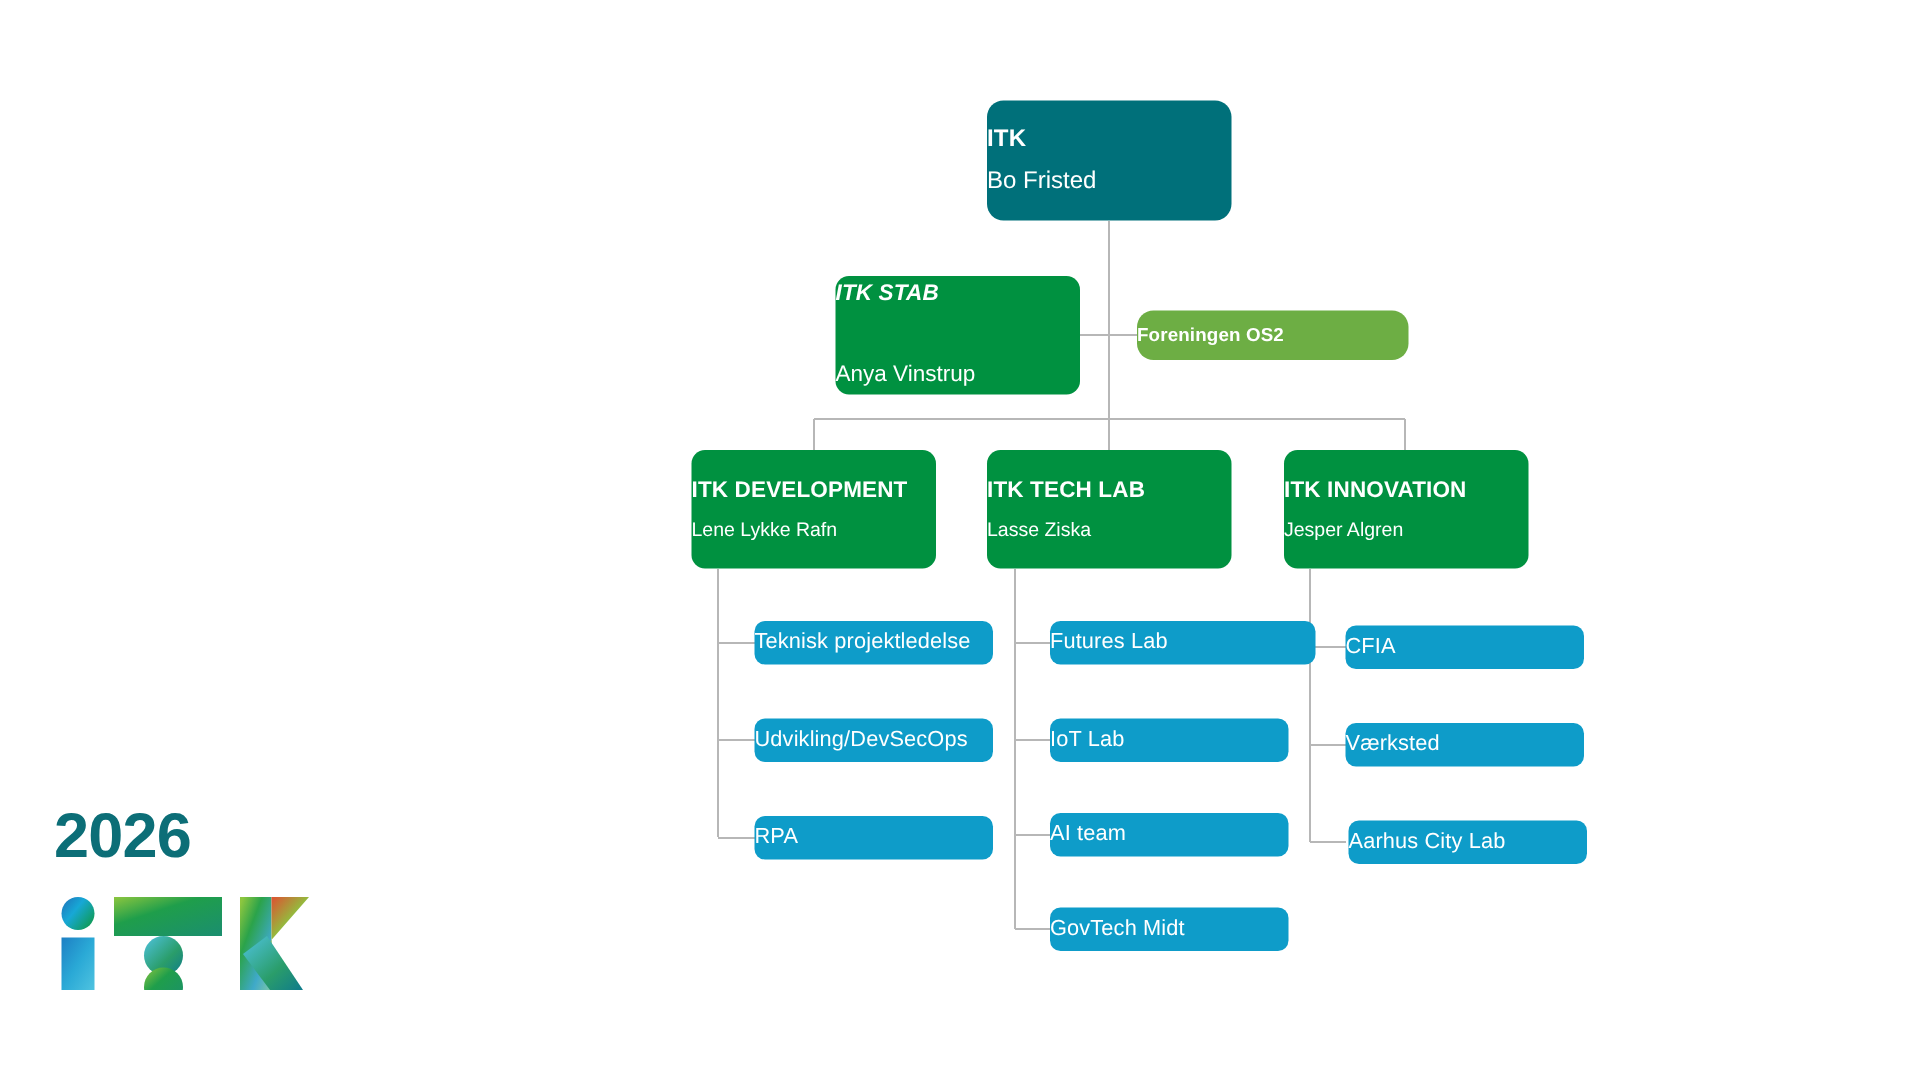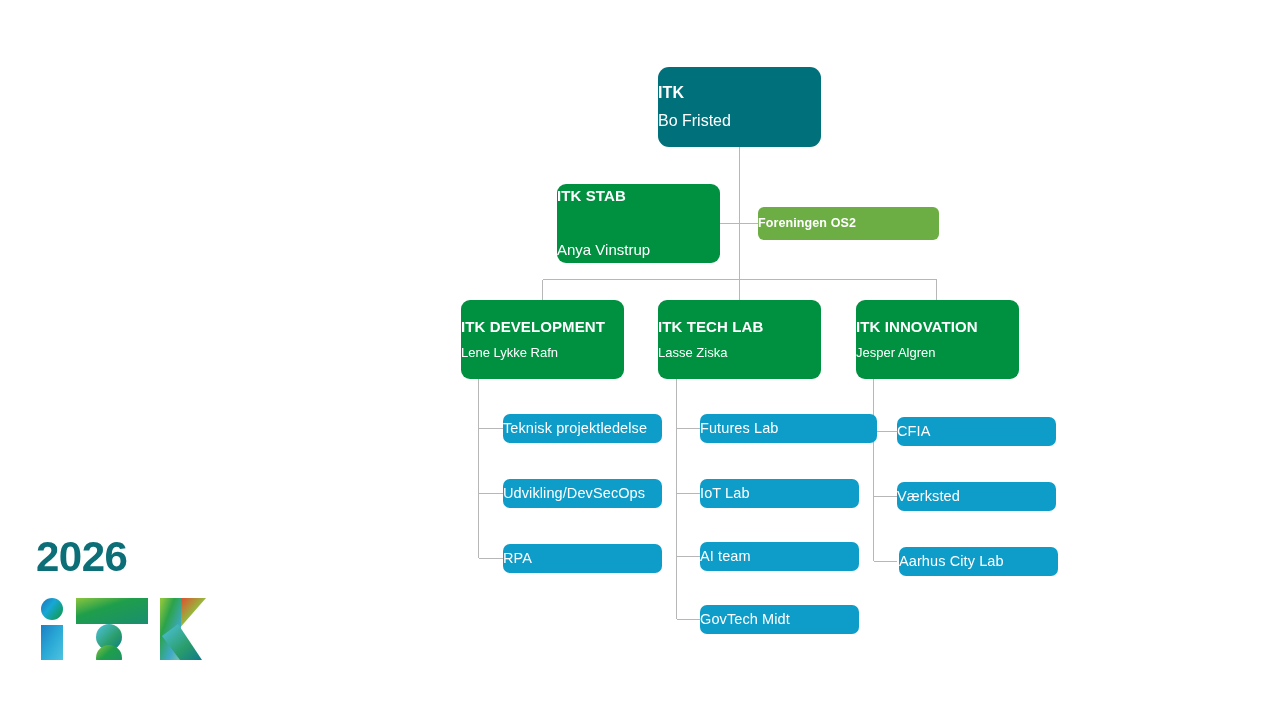--- a/index.html
+++ b/index.html
@@ -52,21 +52,21 @@
   .node.dept{
     background:#009140;
   }
   .node.dept .title{font-size:15px;margin-bottom:8px;}
   .node.dept .person{font-size:13px;}
 
   
   .node.staff{
     background:#009140;
   }
-  .node.staff .title{font-size:15px;margin-bottom:8px;}
+  .node.staff .title{font-size:15px;margin-bottom:8px;font-style:italic;}
   .node.staff .person{font-size:15px;margin-top:27px;}
 
   
   .node.partner{
     background:#6dae44;
     border-radius:6px;
   }
   .node.partner .title{font-size:12.5px;font-weight:bold;}
 
   
@@ -129,21 +129,21 @@
   <div class="node root" style="left:658px;top:67px;width:163px;height:80px;">
     <span class="title">ITK</span>
     <span class="person">Bo Fristed</span>
   </div>
 
   <div class="node staff" style="left:557px;top:184px;width:163px;height:79px;">
     <span class="title">ITK STAB</span>
     <span class="person">Anya Vinstrup</span>
   </div>
 
-  <div class="node partner" style="left:758px;top:207px;width:181px;height:33px;">
+  <div class="node partner" style="left:758px;top:207px;width:181px;height:33px;border-radius:11px;">
     <span class="title">Foreningen OS2</span>
   </div>
 
   <div class="node dept" style="left:461px;top:300px;width:163px;height:79px;">
     <span class="title">ITK DEVELOPMENT</span>
     <span class="person">Lene Lykke Rafn</span>
   </div>
   <div class="node leaf" style="left:503px;top:414px;width:159px;height:29px;">
     <span class="title">Teknisk projektledelse</span>
   </div>

